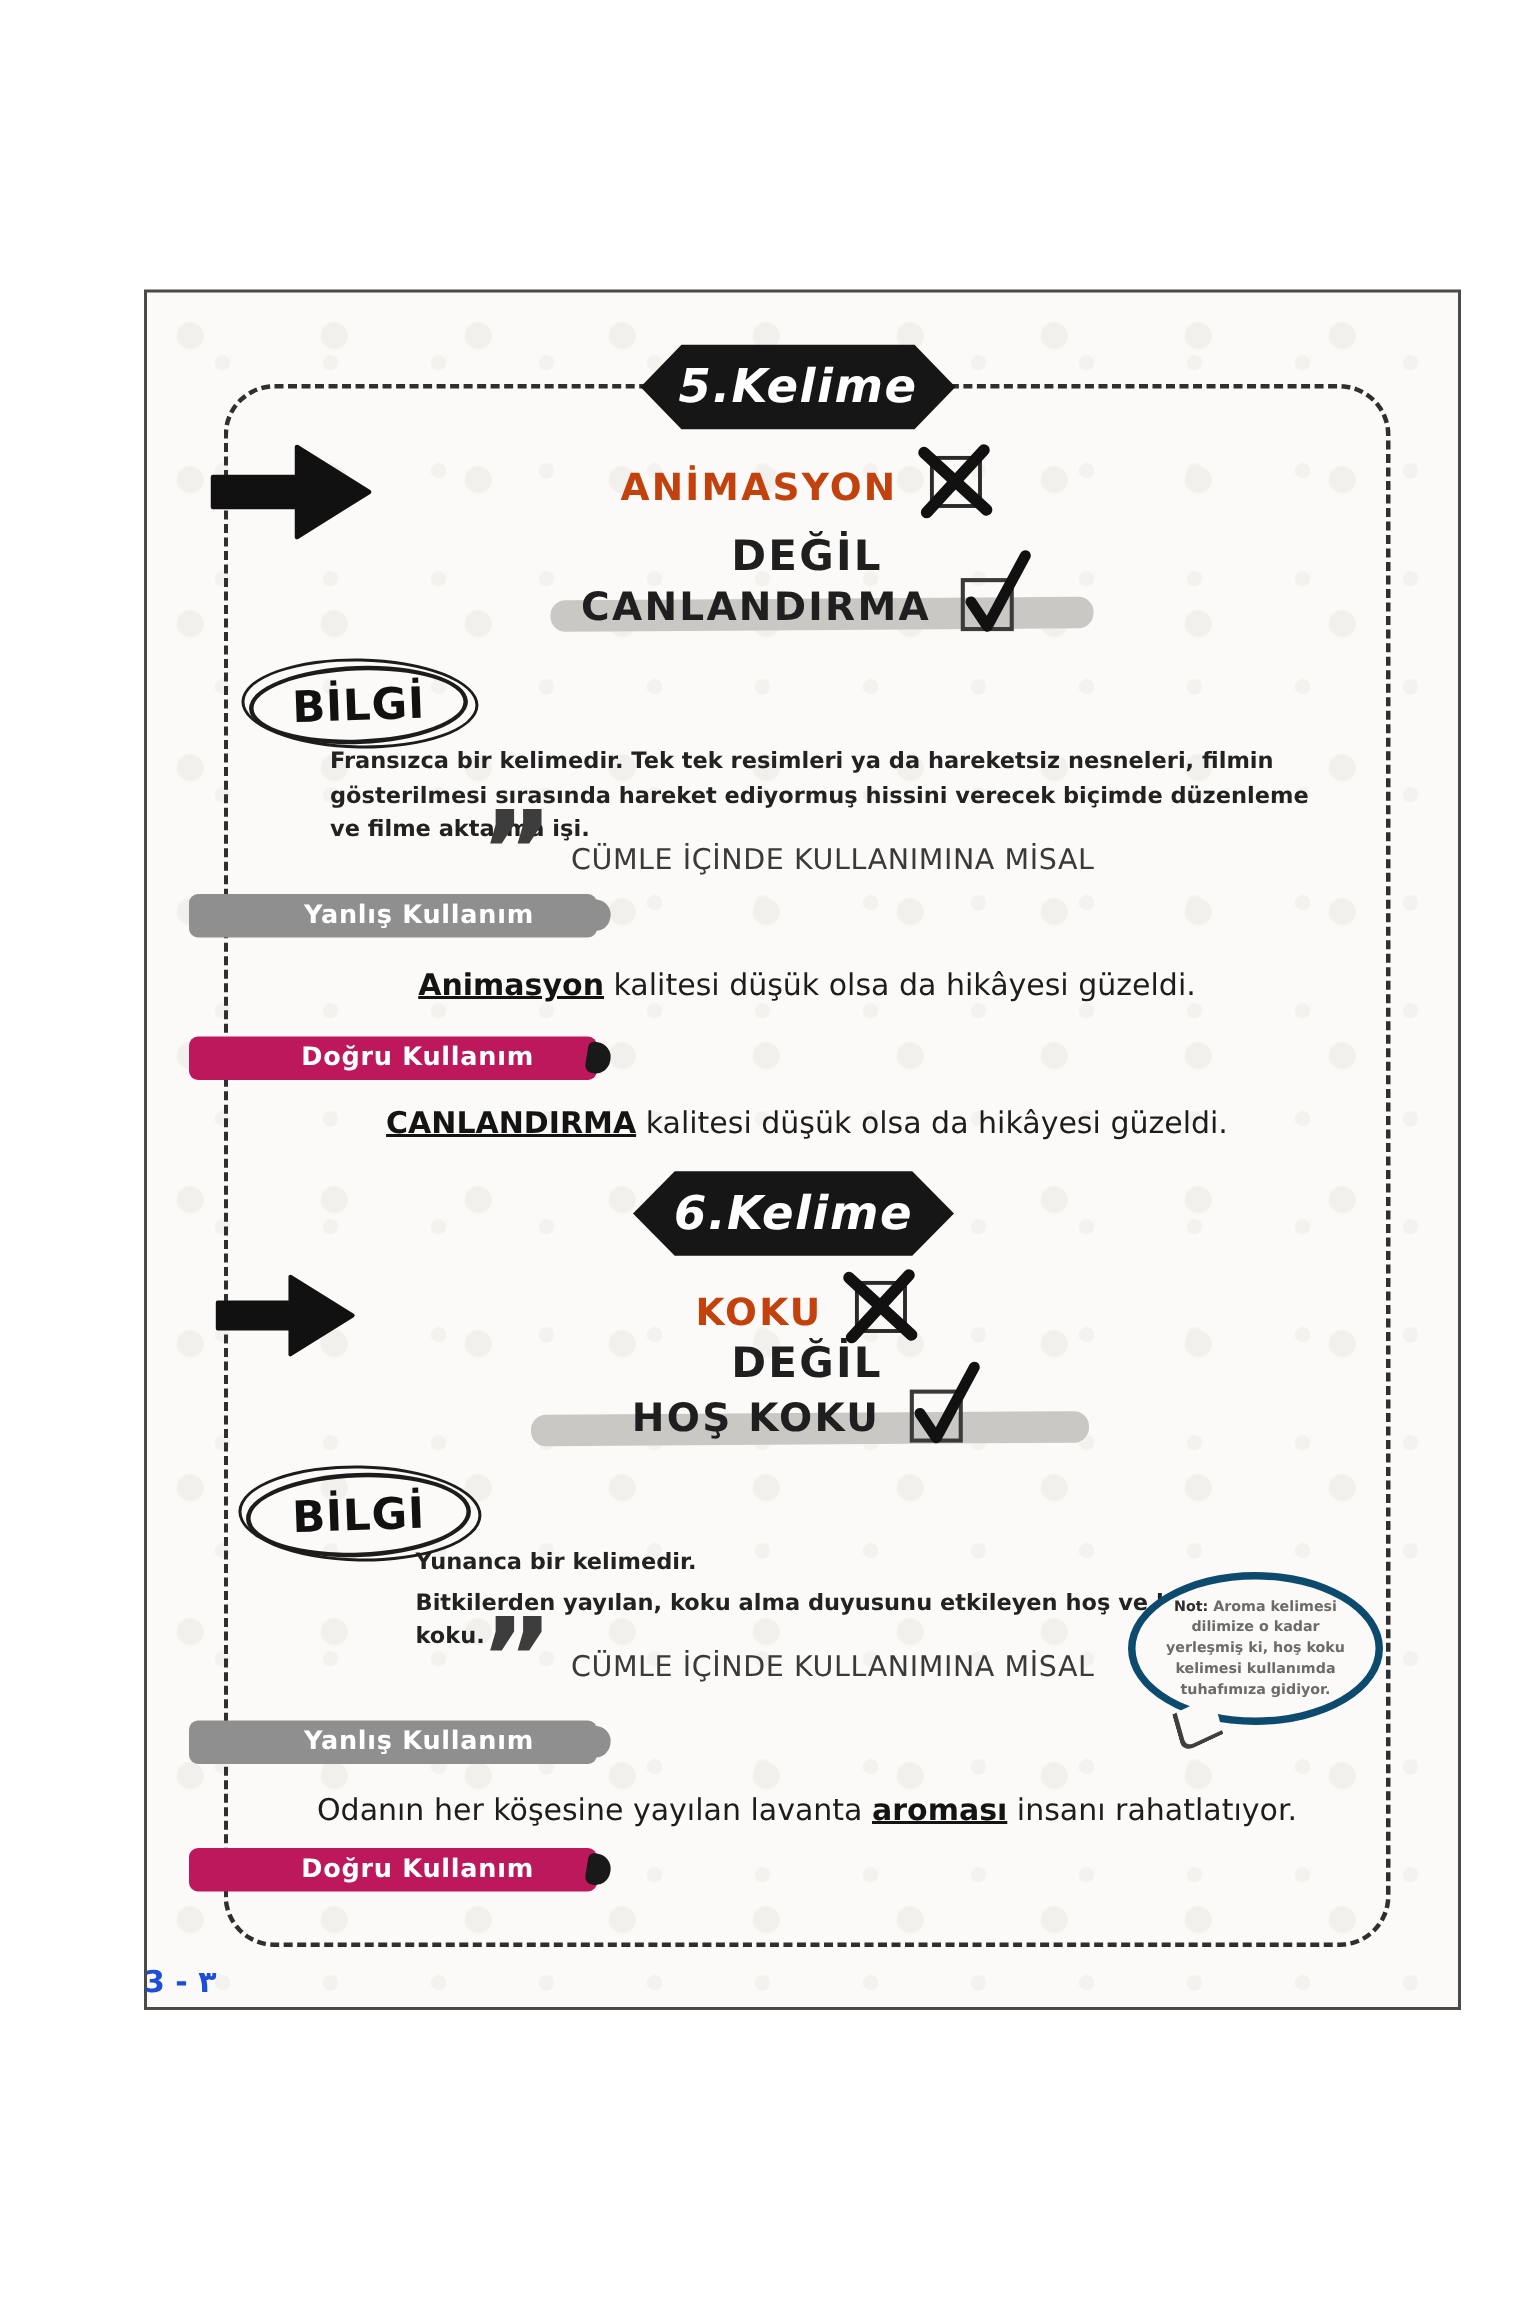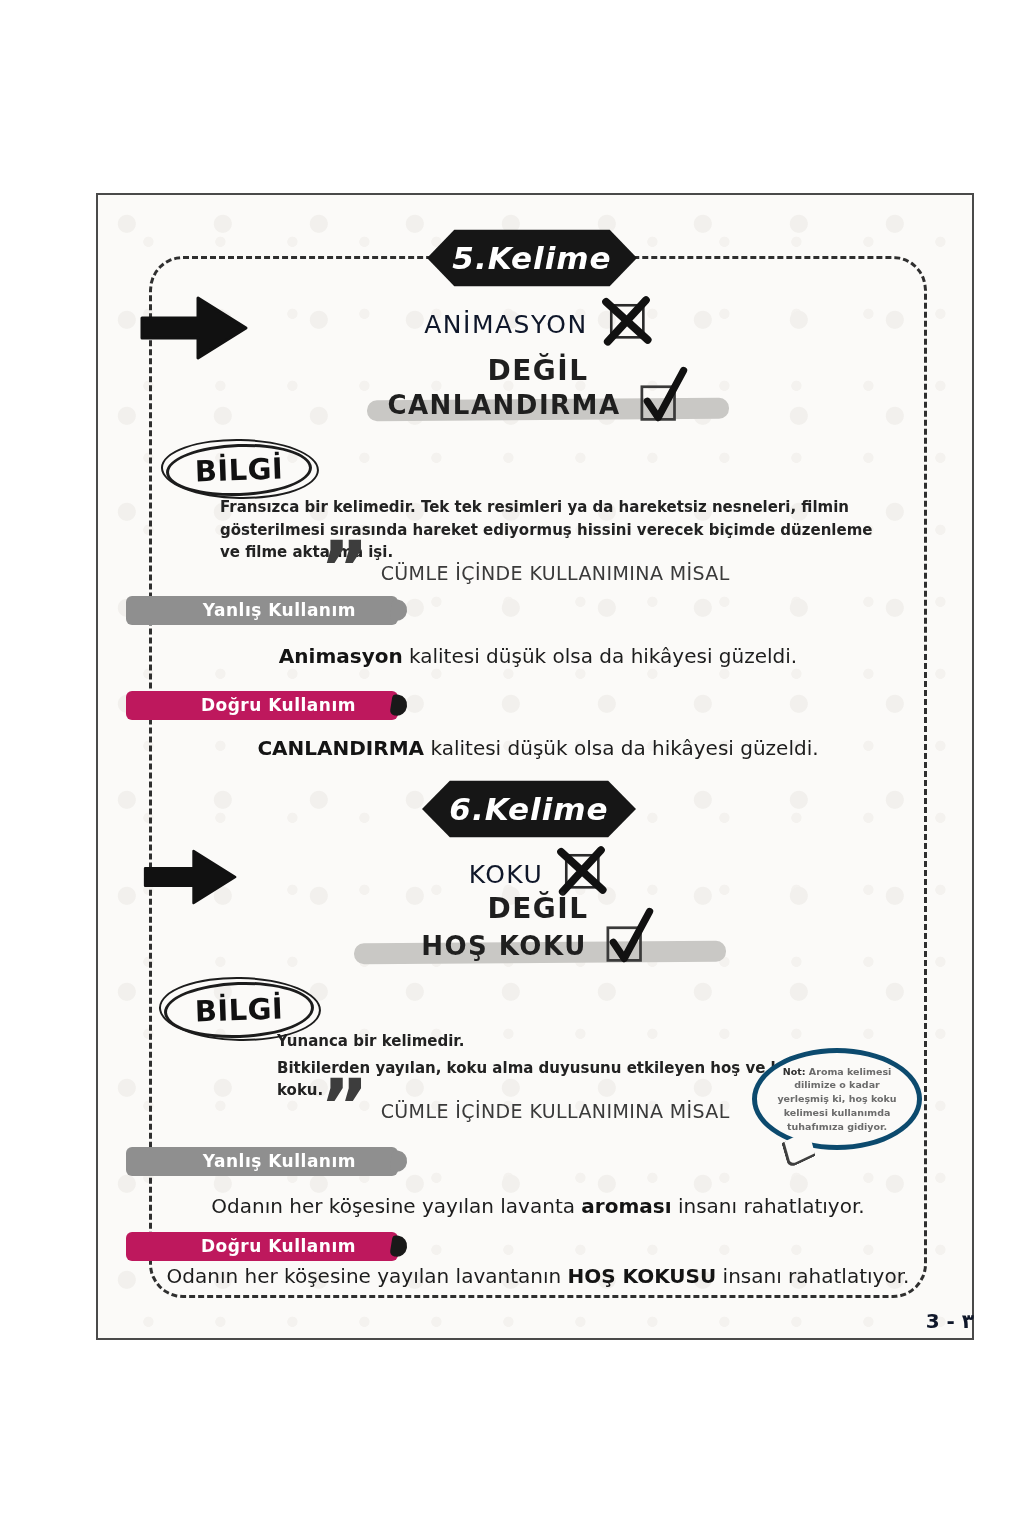--- a/index.html
+++ b/index.html
@@ -31,21 +31,21 @@
   .hex6 { left:398px; top:779px; width:214px; height:60px; }
 
   .arrow { position:absolute; z-index:4; }
   .arrow1 { left:114px; top:291px; width:114px; height:74px; }
   .arrow2 { left:116px; top:845px; width:102px; height:64px; }
 
   .word-row {
     position:absolute; left:125px; width:778px; display:flex;
     justify-content:center; align-items:center; z-index:2;
   }
-  .word-wrong { font-weight:normal; font-size:25px; color:#0f172a; letter-spacing:1.5px; }
+  .word-wrong { font-weight:bold; font-size:25px; color:#c2410c; letter-spacing:1.5px; }
   .word-plain { font-weight:bold; font-size:28px; color:#1f1f1f; letter-spacing:1.5px; }
   .word-correct { font-weight:bold; font-size:26px; color:#1f1f1f; letter-spacing:1.5px; position:relative; z-index:2; }
   .mark { display:inline-block; position:relative; }
   .mark-x { width:52px; height:52px; margin-left:12px; margin-top:-8px; }
   .mark-check { width:58px; height:58px; margin-left:10px; margin-top:-22px; }
   .hl-bar { position:absolute; background:#c9c8c5; border-radius:10px; z-index:1; transform:rotate(-0.4deg); }
 
   .bilgi {
     position:absolute; border:3px solid #1c1c1c; border-radius:50%;
     display:flex; align-items:center; justify-content:center;
@@ -81,39 +81,39 @@
   }
   .banner-gray { background:#8f8f8f; } .banner-gray::after { background:#8f8f8f; }
   .banner-black { background:#be185d;padding-left:42px; } .banner-black::after { background:#191919; }
   .y1 { top:596px; } .d1 { top:691px; } .y2 { top:1147px; } .d2 { top:1232px; }
 
   .sentence {
     position:absolute; left:105px; width:818px; text-align:center;
     font-size:20px; color:#1d1d1d; z-index:2;
   }
   .s1 { top:644px; } .s2 { top:736px; } .s3 { top:1194px; } .s4 { top:1264px; }
-  .sentence b { font-weight:bold; color:#141414; }
+  .sentence b { font-weight:bold; color:#141414;text-decoration:underline; }
 
   .bubble {
     position:absolute; left:728px; top:1048px; width:170px; height:102px;
     border:5px solid #0c4a6e; border-radius:50%;
     display:flex; align-items:center; justify-content:center; text-align:center;
     padding:10px 16px; z-index:6; background:#fbfaf8;
     font-size:9.5px; font-weight:bold; color:#6b6b6b; line-height:1.45;
   }
   .bubble::after {
     content:""; position:absolute; left:28px; bottom:-19px; width:24px; height:26px;
     background:#fbfaf8; border-left:3px solid #3f3f3f; border-bottom:3px solid #3f3f3f;
     transform:skew(-14deg) rotate(-28deg); border-bottom-left-radius:8px;
   }
   .bubble .note-bold { color:#2d2d2d; }
 
   .page-number {
-    position:absolute; left:72px; top:1309px; width:878px; text-align:right;
-    font-size:20px; font-weight:bold; color:#0f172a; letter-spacing:3px;
+    position:absolute; left:72px; top:1309px; width:878px; text-align:left;
+    font-size:20px; font-weight:bold; color:#1d4ed8; letter-spacing:3px;
   }
 </style>
 </head>
 <body>
 
 <div class="page">
   <div class="frame"></div>
   <div class="dashed-box"></div>
 
   <div class="hex-badge hex5">
@@ -230,18 +230,15 @@
   <div class="banner banner-gray y2">
     <span>Yanlış Kullanım</span>
   </div>
   <div class="sentence s3">
     <span>Odanın her köşesine yayılan lavanta </span><b>aroması</b><span> insanı rahatlatıyor.</span>
   </div>
 
   <div class="banner banner-black d2">
     <span>Doğru Kullanım</span>
   </div>
-  <div class="sentence s4">
-    <span>Odanın her köşesine yayılan lavantanın </span><b>HOŞ KOKUSU</b><span> insanı rahatlatıyor.</span>
-  </div>
 
   <div class="page-number">3 - ٣</div>
 </div>
 
 </body></html>

